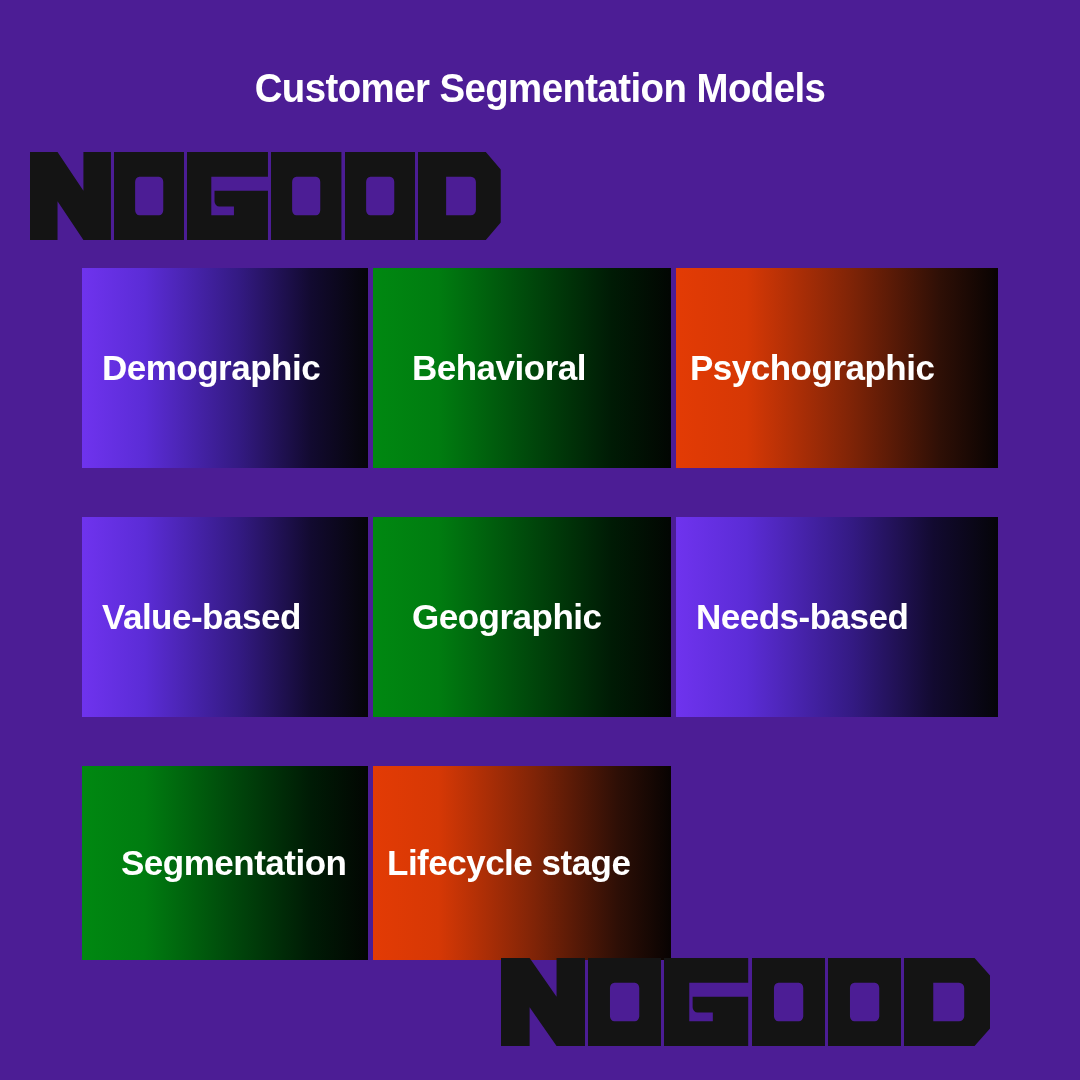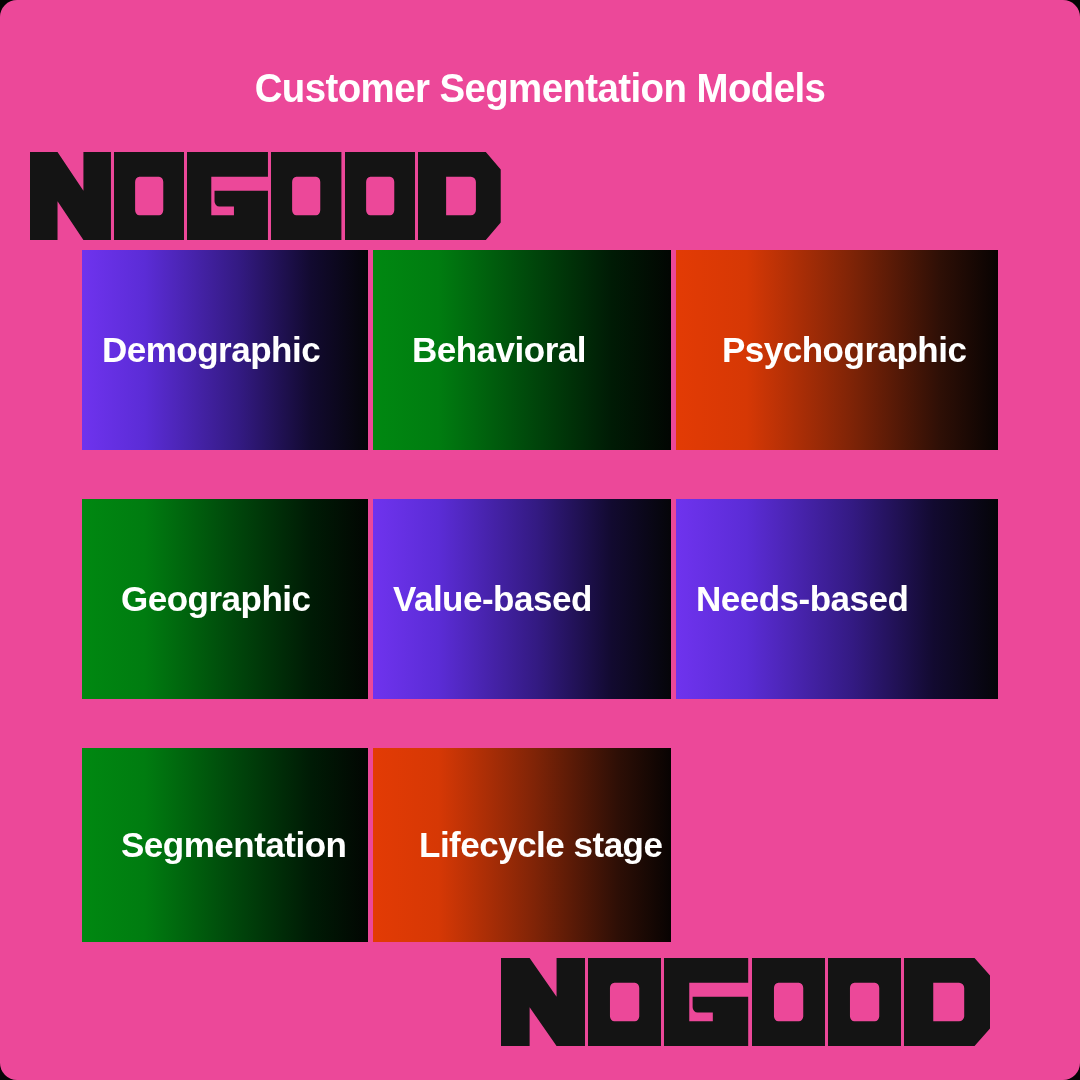--- a/index.html
+++ b/index.html
@@ -11,23 +11,22 @@
     width: 1080px;
     height: 1080px;
     overflow: hidden;
     font-family: "Liberation Sans", sans-serif;
     -webkit-font-smoothing: antialiased;
   }
   #canvas {
     position: relative;
     width: 1080px;
     height: 1080px;
-    background: #ec4899;
+    background: #4c1d95;
     overflow: hidden;
-    border-radius: 17px;
   }
 
   
   #page-title {
     position: absolute;
     left: 0;
     top: 62px;
     width: 1080px;
     text-align: center;
     color: #ffffff;
@@ -63,21 +62,21 @@
     margin-right: 3px;
   }
   .wm-letter:last-child { margin-right: 0; }
   .wm-letter svg { display: block; height: 100%; }
   .wm-fill { fill: #141414; }
 
   
   #card-grid {
     position: absolute;
     left: 82px;
-    top: 250px;
+    top: 268px;
     width: 916px;
     height: 760px;
     display: grid;
     grid-template-columns: 286px 298px 322px;
     grid-template-rows: 200px 200px 194px;
     column-gap: 5px;
     row-gap: 49px;
   }
   .card {
     position: relative;
@@ -90,21 +89,21 @@
     font-size: 35px;
     font-weight: bold;
     letter-spacing: -0.5px;
     line-height: 1.1;
     white-space: nowrap;
     position: relative;
     z-index: 2;
   }
   .card.col-1 .card-label { padding-left: 20px; }
   .card.col-2 .card-label { padding-left: 39px; }
-  .card.col-3 .card-label { padding-left: 14px; margin-left: 32px; }
+  .card.col-3 .card-label { padding-left: 14px; }
 
   .card.tone-purple { background: linear-gradient(90deg, #6F33EE 0%, #5B2CD6 22%, #331A82 55%, #120A30 80%, #050509 100%); }
   .card.tone-green  { background: linear-gradient(90deg, #008811 0%, #007C10 22%, #00490B 52%, #001B05 80%, #020602 100%); }
   .card.tone-orange { background: linear-gradient(90deg, #E33B05 0%, #D63805 22%, #802407 54%, #2E0F06 82%, #080302 100%); }
 </style>
 </head>
 <body>
 
 <div id="canvas">
 
@@ -146,27 +145,27 @@
   <div id="card-grid">
       <div class="card tone-purple col-1">
         <span class="card-label">Demographic</span>
       </div>
       <div class="card tone-green col-2">
         <span class="card-label">Behavioral</span>
       </div>
       <div class="card tone-orange col-3">
         <span class="card-label">Psychographic</span>
       </div>
+      <div class="card tone-purple col-1">
+        <span class="card-label">Value-based</span>
+      </div>
       <div class="card tone-green col-2">
         <span class="card-label">Geographic</span>
       </div>
       <div class="card tone-purple col-1">
-        <span class="card-label">Value-based</span>
-      </div>
-      <div class="card tone-purple col-1">
         <span class="card-label">Needs-based</span>
       </div>
       <div class="card tone-green col-2">
         <span class="card-label">Segmentation</span>
       </div>
       <div class="card tone-orange col-3">
         <span class="card-label">Lifecycle stage</span>
       </div>
     </div>
 

